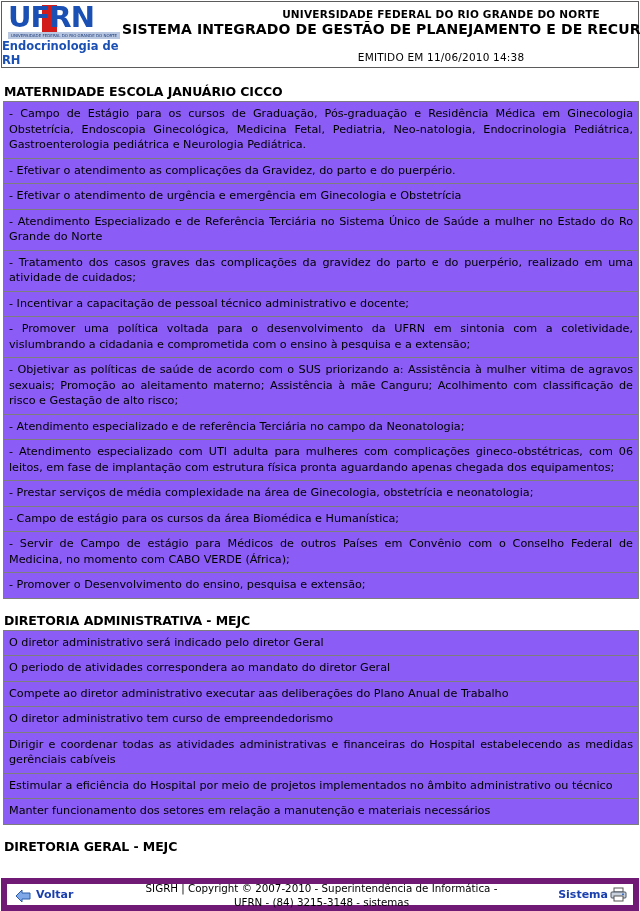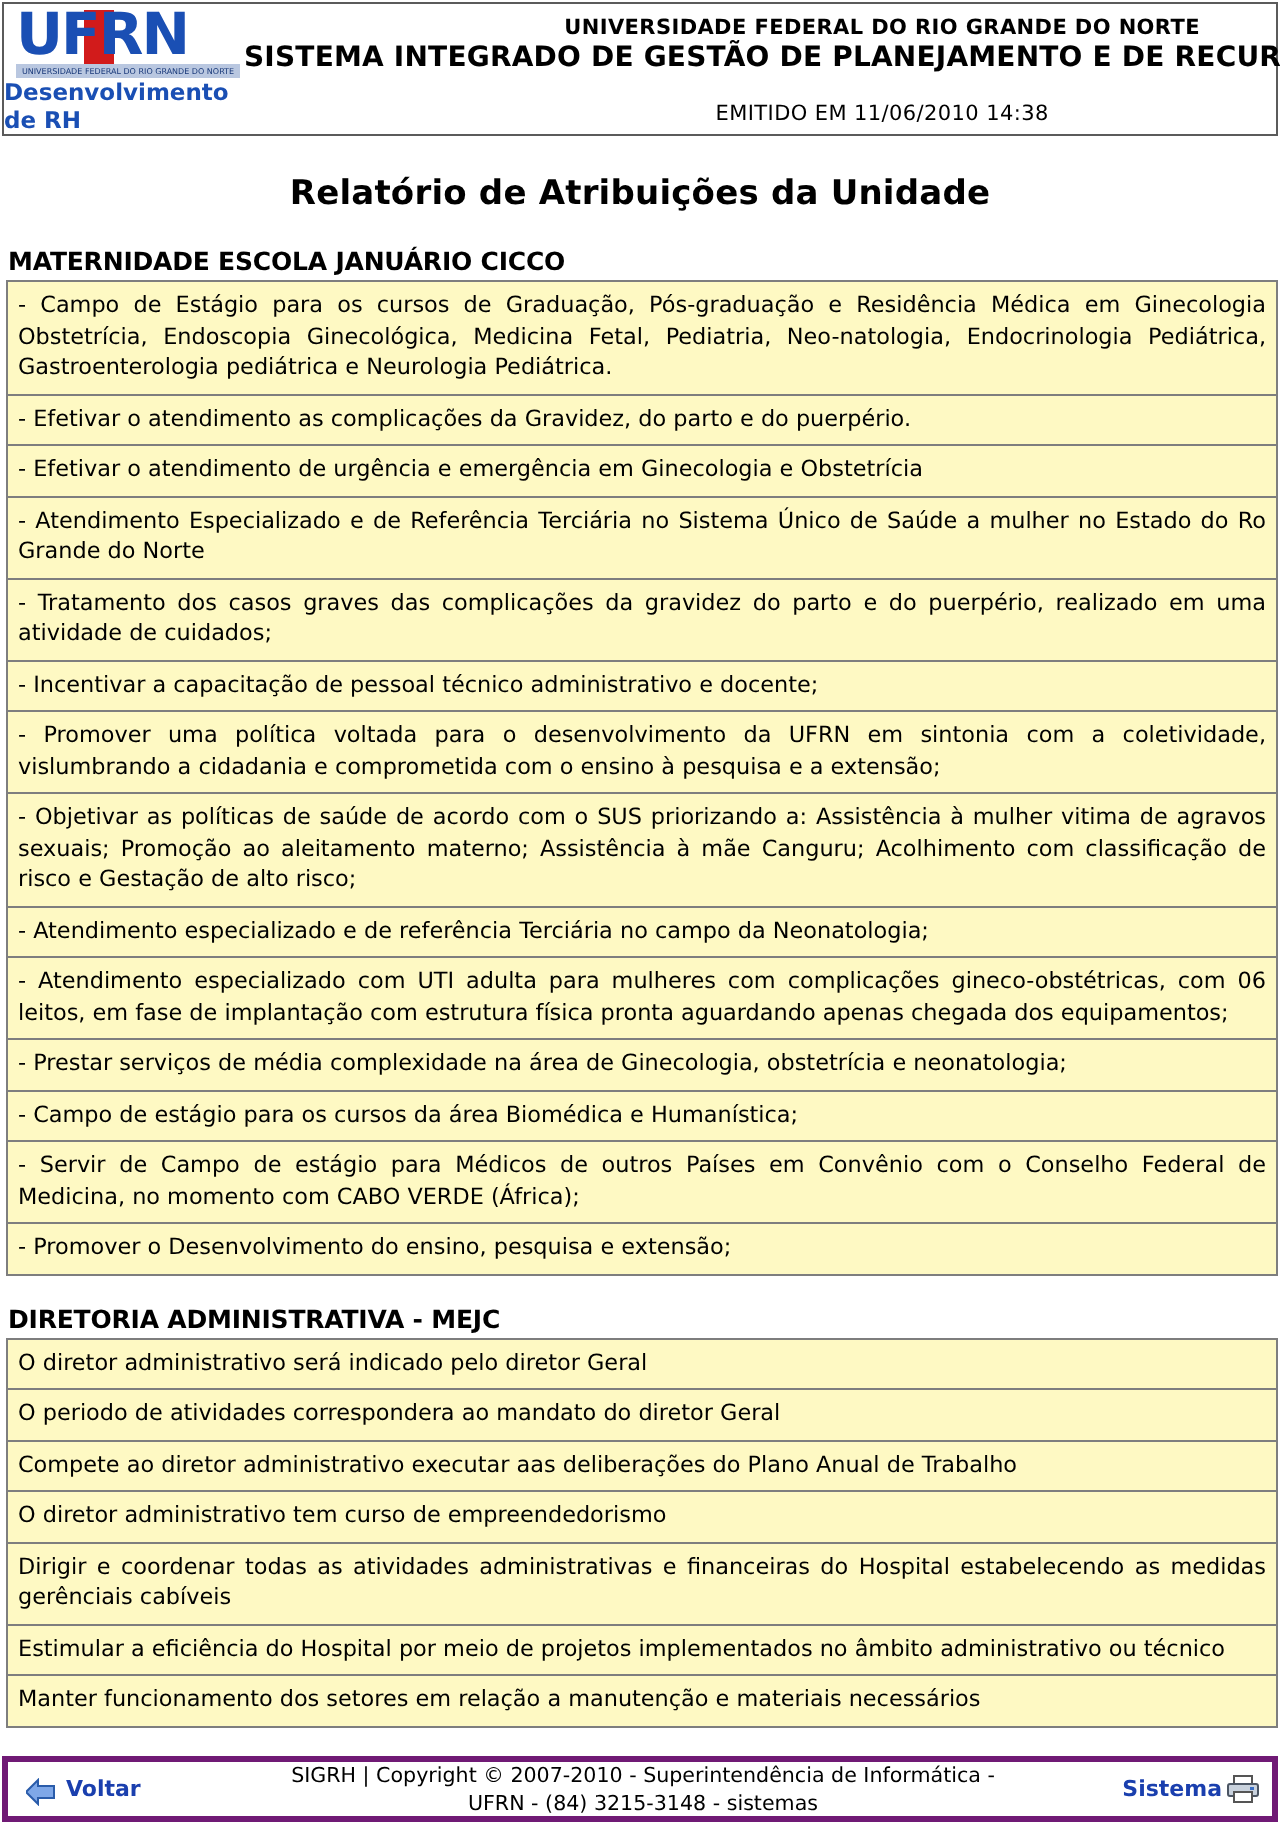--- a/index.html
+++ b/index.html
@@ -226,32 +226,32 @@
   }
   .attr-table td {
     border: 1px solid #7e7e7e;
     padding: 4px 5px 5px 5px;
     font-size: 11.2px;
     line-height: 15.5px;
     text-align: justify;
     text-justify: inter-word;
     vertical-align: top;
     color: #000;
-    background: #fef9c3;
+    background: #8b5cf6;
     margin-top: 40px;
   }
 
   
   .footer {
     position: absolute;
     left: 1px;
     bottom: 1px;
     width: 638px;
     box-sizing: border-box;
-    border: 3px solid #701a75;
+    border: 6px solid #701a75;
     height: 33px;
     display: flex;
     align-items: center;
     background: #fff;
   }
   .footer-left {
     width: 120px;
     display: flex;
     align-items: center;
     padding-left: 9px;
@@ -298,21 +298,21 @@
 <div class="page">
 
   <div class="doc-header">
 
     <div class="hdr-left">
       <div class="ufrn-logo">
         <div class="redbox"></div>
         <div class="lg"><span class="lgtxt">UFRN</span></div>
         <div class="strip">UNIVERSIDADE FEDERAL DO RIO GRANDE DO NORTE</div>
       </div>
-      <div class="dev-rh">Desenvolvimento de RH</div>
+      <div class="dev-rh">Endocrinologia de RH</div>
     </div>
 
     <div class="hdr-center">
       <div class="univ-title">UNIVERSIDADE FEDERAL DO RIO GRANDE DO NORTE</div>
       <div class="sys-title">SISTEMA INTEGRADO DE GESTÃO DE PLANEJAMENTO E DE RECURSOS HUMANOS</div>
       <div class="emit-line">EMITIDO EM 11/06/2010 14:38</div>
     </div>
 
     <div class="hdr-right">
       <div class="sinfo-logo">
@@ -322,21 +322,20 @@
           <div class="ufrnsm">UFRN</div>
         </div>
         <div class="sinfo-text">
           <div>SUPERINTENDÊNCIA</div>
           <div>DE INFORMÁTICA</div>
         </div>
       </div>
     </div>
   </div>
 
-  <div class="report-title">Relatório de Atribuições da Unidade</div>
 
   <div class="content">
     <div id="units-host">
         <div class="unit-name">MATERNIDADE ESCOLA JANUÁRIO CICCO</div>
         <table class="attr-table">
           <tbody>
             <tr>
               <td>- Campo de Estágio para os cursos de Graduação, Pós-graduação e Residência Médica em Ginecologia Obstetrícia, Endoscopia Ginecológica, Medicina Fetal, Pediatria, Neo-natologia, Endocrinologia Pediátrica, Gastroenterologia pediátrica e Neurologia Pediátrica.</td>
             </tr>
             <tr>

